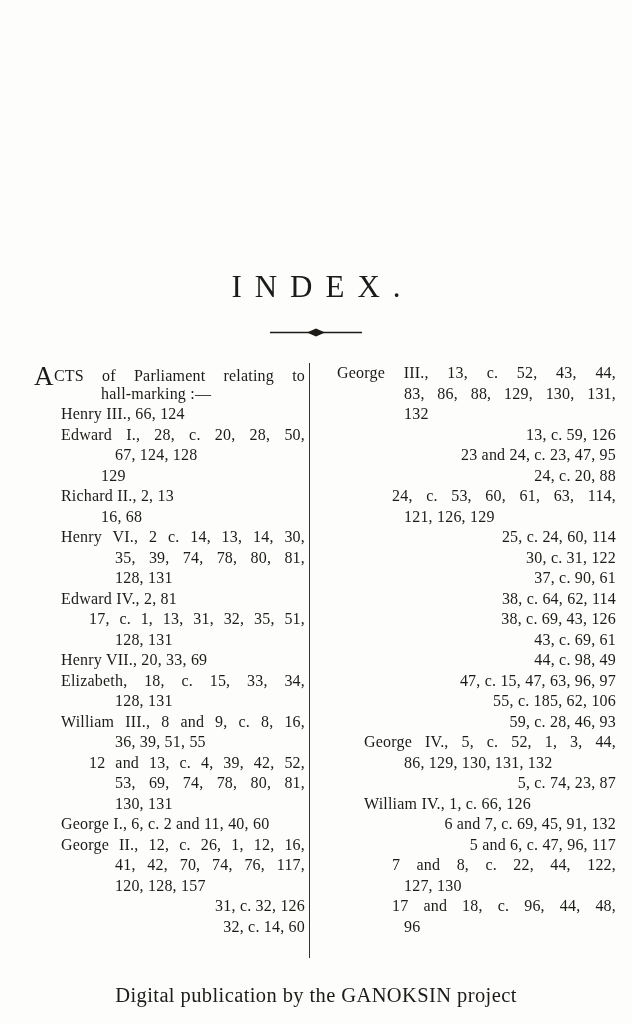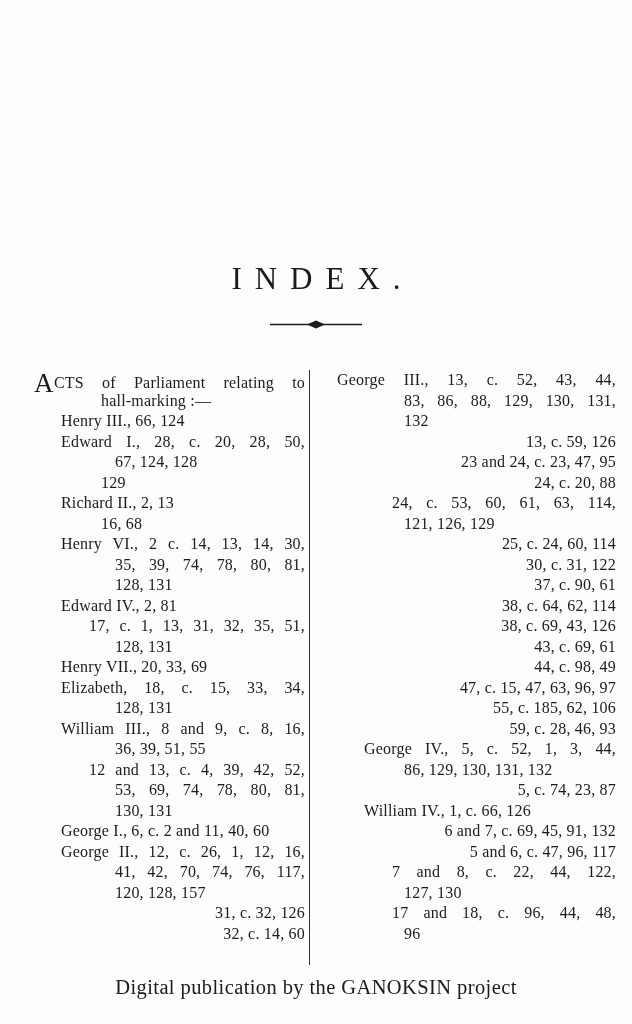--- a/index.html
+++ b/index.html
@@ -9,39 +9,39 @@
     font-family: "Liberation Serif", serif;
   }
   .page {
     position: relative;
     width: 632px; height: 1024px;
     background: var(--paper, #fdfdfb);
     color: var(--ink, #1d1b18);
     overflow: hidden;
   }
   .title {
-    margin: 0;
+    margin: 8px;
     padding-top: 260px;
     text-align: center;
     font-size: 31px;
     line-height: 38px;
     font-weight: normal;
     letter-spacing: 13px;
     text-indent: 13px;
   }
   .divider {
     margin: 17px auto 0;
     width: 96px;
     height: 9px;
     text-align: center;
   }
   .columns {
     display: flex;
     align-items: stretch;
-    margin-top: 46px;
+    margin-top: 31px;
     padding: 0 16px 0 34px;
     height: 595px;
   }
   .col { box-sizing: border-box; }
   .col-left { width: 271px; }
   .col-rule {
     width: 1px;
     background: #35322c;
     margin-left: 4px;
   }
@@ -63,21 +63,21 @@
   .ind2 { padding-left: 55px; text-align: right; }
   .ind3 { padding-left: 67px; }
   .ind4 { padding-left: 81px; }
   .dropcap {
     font-size: 27px;
     line-height: 1;
     vertical-align: -4px;
     letter-spacing: 0.5px;
   }
   .footer {
-    margin-top: 11px;
+    margin-top: 26px;
     text-align: center;
     font-size: 20.5px;
     letter-spacing: 0.4px;
   }
 </style>
 </head>
 <body>
 
 <div class="page">
 

